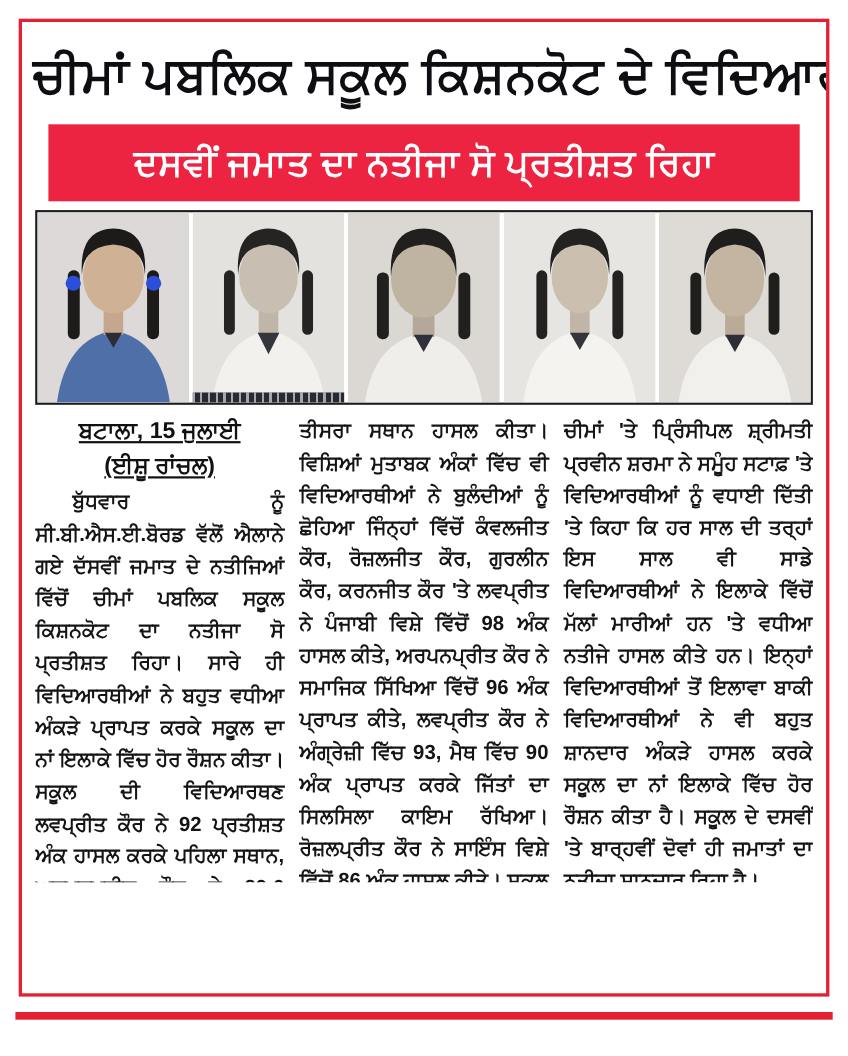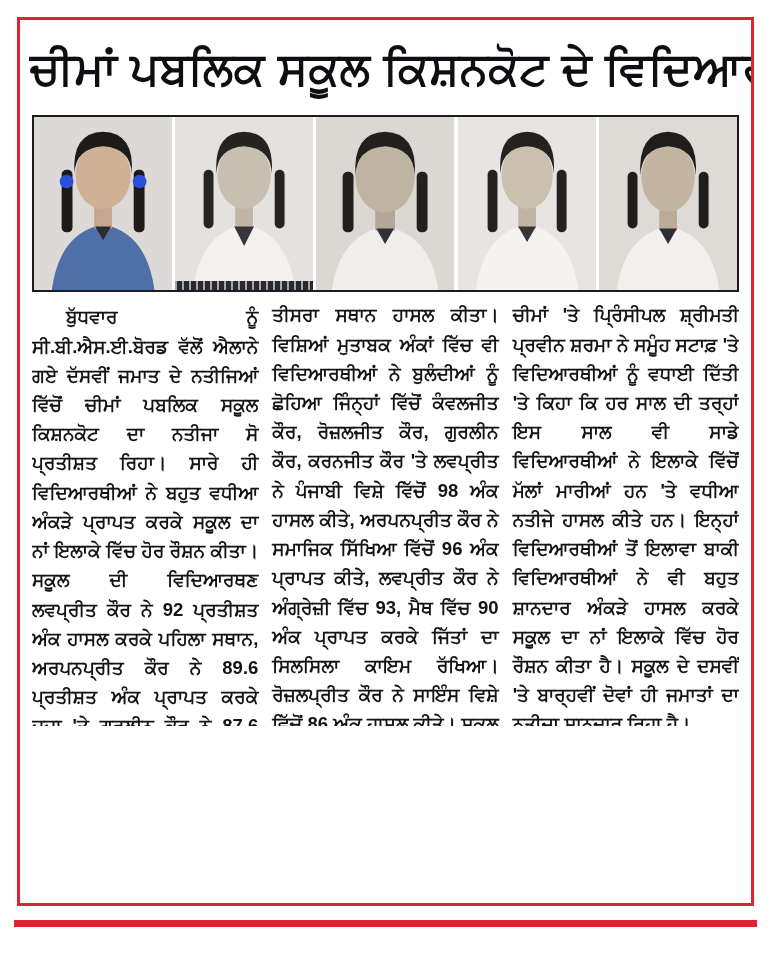--- a/index.html
+++ b/index.html
@@ -110,20 +110,23 @@
 <body>
 
 <div class="page">
 
   <div class="content-box">
 
     <h1 class="headline">
       <span class="hl-line">ਚੀਮਾਂ ਪਬਲਿਕ ਸਕੂਲ ਕਿਸ਼ਨਕੋਟ ਦੇ ਵਿਦਿਆਰਥੀਆਂ</span>
     </h1>
 
+    <div class="banner">
+      <span>ਦਸਵੀਂ ਜਮਾਤ ਦਾ ਨਤੀਜਾ ਸੋ ਪ੍ਰਤੀਸ਼ਤ ਰਿਹਾ</span>
+    </div>
 
     <div class="photo-strip">
 
       <figure class="photo">
         <svg viewBox="0 0 140 177" preserveAspectRatio="none">
           <rect x="0" y="0" width="140" height="177" fill="#dcd9d8"></rect>
           <path d="M18,177 Q26,118 70,110 Q114,118 122,177 Z" fill="#4f6fa8"></path>
           <rect x="61" y="88" width="18" height="26" fill="#c5a78d"></rect>
           <ellipse cx="70" cy="60" rx="28" ry="34" fill="#cfb196"></ellipse>
           <path d="M41,58 Q38,16 70,15 Q102,16 99,58 Q98,32 70,30 Q42,32 41,58 Z" fill="#1d1b1a"></path>
@@ -186,20 +189,24 @@
           <rect x="101" y="56" width="10" height="58" rx="5" fill="#201e1c"></rect>
           <path d="M61,114 L70,130 L79,114 Z" fill="#2e2e36"></path>
         </svg>
       </figure>
 
     </div>
 
     <div class="article">
 
       <div class="col">
+        <div class="dateline">
+          <span>ਬਟਾਲਾ, 15 ਜੁਲਾਈ</span>
+          <span>(ਈਸ਼ੂ ਰਾਂਚਲ)</span>
+        </div>
         <p class="body-text indent">ਬੁੱਧਵਾਰ ਨੂੰ ਸੀ.ਬੀ.ਐਸ.ਈ.ਬੋਰਡ ਵੱਲੋਂ ਐਲਾਨੇ ਗਏ ਦੱਸਵੀਂ ਜਮਾਤ ਦੇ ਨਤੀਜਿਆਂ ਵਿੱਚੋਂ ਚੀਮਾਂ ਪਬਲਿਕ ਸਕੂਲ ਕਿਸ਼ਨਕੋਟ ਦਾ ਨਤੀਜਾ ਸੋ ਪ੍ਰਤੀਸ਼ਤ ਰਿਹਾ। ਸਾਰੇ ਹੀ ਵਿਦਿਆਰਥੀਆਂ ਨੇ ਬਹੁਤ ਵਧੀਆ ਅੰਕੜੇ ਪ੍ਰਾਪਤ ਕਰਕੇ ਸਕੂਲ ਦਾ ਨਾਂ ਇਲਾਕੇ ਵਿੱਚ ਹੋਰ ਰੌਸ਼ਨ ਕੀਤਾ। ਸਕੂਲ ਦੀ ਵਿਦਿਆਰਥਣ ਲਵਪ੍ਰੀਤ ਕੌਰ ਨੇ 92 ਪ੍ਰਤੀਸ਼ਤ ਅੰਕ ਹਾਸਲ ਕਰਕੇ ਪਹਿਲਾ ਸਥਾਨ, ਅਰਪਨਪ੍ਰੀਤ ਕੌਰ ਨੇ 89.6 ਪ੍ਰਤੀਸ਼ਤ ਅੰਕ ਪ੍ਰਾਪਤ ਕਰਕੇ ਦੂਜਾ 'ਤੇ ਗੁਰਲੀਨ ਕੌਰ ਨੇ 87.6 ਪ੍ਰਤੀਸ਼ਤ ਅੰਕ ਹਾਸਲ ਕਰਕੇ</p>
       </div>
 
       <div class="col">
         <p class="body-text">ਤੀਸਰਾ ਸਥਾਨ ਹਾਸਲ ਕੀਤਾ। ਵਿਸ਼ਿਆਂ ਮੁਤਾਬਕ ਅੰਕਾਂ ਵਿੱਚ ਵੀ ਵਿਦਿਆਰਥੀਆਂ ਨੇ ਬੁਲੰਦੀਆਂ ਨੂੰ ਛੋਹਿਆ ਜਿੰਨ੍ਹਾਂ ਵਿੱਚੋਂ ਕੰਵਲਜੀਤ ਕੌਰ, ਰੋਜ਼ਲਜੀਤ ਕੌਰ, ਗੁਰਲੀਨ ਕੌਰ, ਕਰਨਜੀਤ ਕੌਰ 'ਤੇ ਲਵਪ੍ਰੀਤ ਨੇ ਪੰਜਾਬੀ ਵਿਸ਼ੇ ਵਿੱਚੋਂ 98 ਅੰਕ ਹਾਸਲ ਕੀਤੇ, ਅਰਪਨਪ੍ਰੀਤ ਕੌਰ ਨੇ ਸਮਾਜਿਕ ਸਿੱਖਿਆ ਵਿੱਚੋਂ 96 ਅੰਕ ਪ੍ਰਾਪਤ ਕੀਤੇ, ਲਵਪ੍ਰੀਤ ਕੌਰ ਨੇ ਅੰਗ੍ਰੇਜ਼ੀ ਵਿੱਚ 93, ਮੈਥ ਵਿੱਚ 90 ਅੰਕ ਪ੍ਰਾਪਤ ਕਰਕੇ ਜਿੱਤਾਂ ਦਾ ਸਿਲਸਿਲਾ ਕਾਇਮ ਰੱਖਿਆ। ਰੋਜ਼ਲਪ੍ਰੀਤ ਕੌਰ ਨੇ ਸਾਇੰਸ ਵਿਸ਼ੇ ਵਿੱਚੋਂ 86 ਅੰਕ ਹਾਸਲ ਕੀਤੇ। ਸਕੂਲ ਦੇ ਚੇਅਰਮੈਨ ਸ. ਅਮਰਿੰਦਰ ਸਿੰਘ</p>
       </div>
 
       <div class="col">
         <p class="body-text">ਚੀਮਾਂ 'ਤੇ ਪ੍ਰਿੰਸੀਪਲ ਸ਼੍ਰੀਮਤੀ ਪ੍ਰਵੀਨ ਸ਼ਰਮਾ ਨੇ ਸਮੂੰਹ ਸਟਾਫ਼ 'ਤੇ ਵਿਦਿਆਰਥੀਆਂ ਨੂੰ ਵਧਾਈ ਦਿੱਤੀ 'ਤੇ ਕਿਹਾ ਕਿ ਹਰ ਸਾਲ ਦੀ ਤਰ੍ਹਾਂ ਇਸ ਸਾਲ ਵੀ ਸਾਡੇ ਵਿਦਿਆਰਥੀਆਂ ਨੇ ਇਲਾਕੇ ਵਿੱਚੋਂ ਮੱਲਾਂ ਮਾਰੀਆਂ ਹਨ 'ਤੇ ਵਧੀਆ ਨਤੀਜੇ ਹਾਸਲ ਕੀਤੇ ਹਨ। ਇਨ੍ਹਾਂ ਵਿਦਿਆਰਥੀਆਂ ਤੋਂ ਇਲਾਵਾ ਬਾਕੀ ਵਿਦਿਆਰਥੀਆਂ ਨੇ ਵੀ ਬਹੁਤ ਸ਼ਾਨਦਾਰ ਅੰਕੜੇ ਹਾਸਲ ਕਰਕੇ ਸਕੂਲ ਦਾ ਨਾਂ ਇਲਾਕੇ ਵਿੱਚ ਹੋਰ ਰੌਸ਼ਨ ਕੀਤਾ ਹੈ। ਸਕੂਲ ਦੇ ਦਸਵੀਂ 'ਤੇ ਬਾਰ੍ਹਵੀਂ ਦੋਵਾਂ ਹੀ ਜਮਾਤਾਂ ਦਾ ਨਤੀਜਾ ਸ਼ਾਨਦਾਰ ਰਿਹਾ ਹੈ।</p>
 

